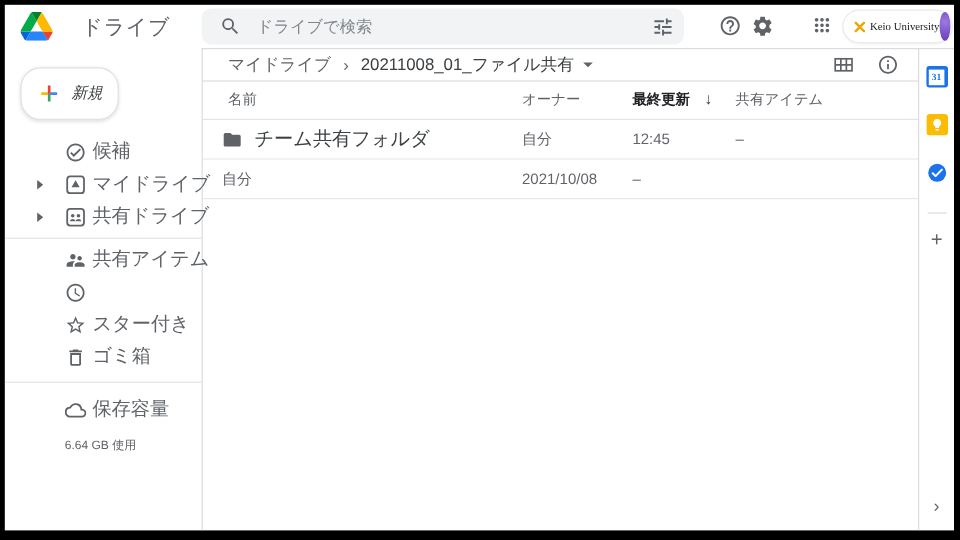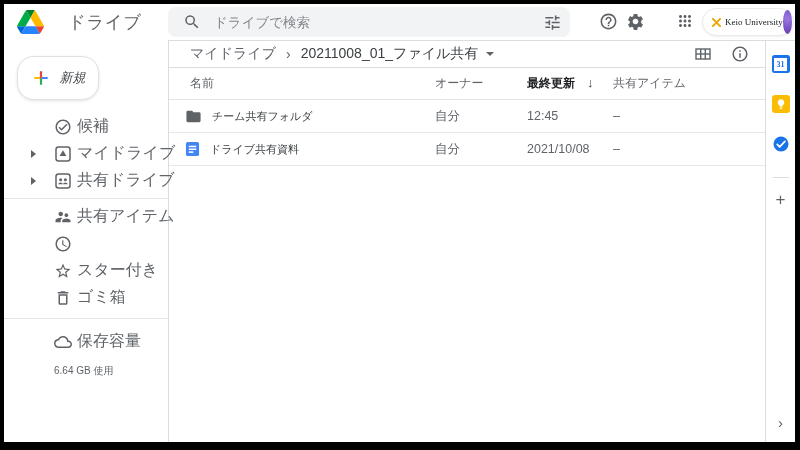--- a/index.html
+++ b/index.html
@@ -44,21 +44,21 @@
   .dd-caret { margin-left:8px; width:0; height:0; border-top:4px solid #5f6368; border-left:4px solid transparent; border-right:4px solid transparent; }
   .toolbar-icons { margin-left:auto; display:flex; gap:19px; align-items:center; }
 
   
   .thead { display:grid; grid-template-columns:1fr 92px 86px 152px; align-items:center; height:32px; padding-left:16px; border-bottom:1px solid #e4e4e4; color:#5f6368; font-size:12px; }
   .h-name { padding-left:5px; cursor:pointer; }
   .h-mod { color:#202124; font-weight:bold; display:flex; align-items:flex-start; gap:12px; cursor:pointer; }
   .sort-arr { font-size:13px; color:#3c4043; font-weight:normal; }
   .h-cell { cursor:pointer; }
   .trow { display:grid; grid-template-columns:1fr 92px 86px 152px; align-items:center; height:33px; padding-left:16px; border-bottom:1px solid #e8e8e8; font-size:12.5px; color:#5f6368; cursor:pointer; }
-  .cell-name { display:flex; align-items:center; gap:10px; font-size:11px; color:#3c4043; }
+  .cell-name { display:flex; align-items:center; gap:10px; font-size:16px; color:#3c4043; }
 
   
   .rb-ic { width:18px; height:18px; margin-bottom:22px; cursor:pointer; }
   .cal-ic { background:#1a73e8; border-radius:2.5px; display:flex; align-items:center; justify-content:center; }
   .cal-inner { width:13px; height:13px; background:#fff; font-size:8px; font-weight:bold; color:#1a73e8; display:flex; align-items:center; justify-content:center;font-family:Liberation Serif, serif; }
   .rb-div { width:16px; border-top:1px solid #dadce0; margin:2px 0 13px; }
   .rb-plus { font-size:17px; color:#5f6368; line-height:1; cursor:pointer; background:none; border:none; }
   .rb-spacer { flex:1; }
   .rb-chevron { margin-bottom:12px; font-size:15px; color:#5f6368; cursor:pointer; line-height:1; }
 </style>
@@ -264,31 +264,20 @@
                 </svg>
           </span>
           <span>チーム共有フォルダ</span>
         </span>
         <span>自分</span>
         <span>12:45</span>
         <span>–</span>
       </div>
 
       <div class="trow">
-        <span class="cell-name">
-          <span style="display:flex;">
-            <svg width="15" height="16" viewBox="0 0 16 17">
-                  <rect x="1" y="1" width="14" height="15" rx="2" fill="#4285f4"></rect>
-                  <rect x="4" y="5" width="8" height="1.6" fill="#fff"></rect>
-                  <rect x="4" y="8" width="8" height="1.6" fill="#fff"></rect>
-                  <rect x="4" y="11" width="5" height="1.6" fill="#fff"></rect>
-                </svg>
-          </span>
-          <span>ドライブ共有資料</span>
-        </span>
         <span>自分</span>
         <span>2021/10/08</span>
         <span>–</span>
       </div>
 
     </div>
 
     <div class="rightbar">
       <div class="rb-ic cal-ic">
         <div class="cal-inner">31</div>

